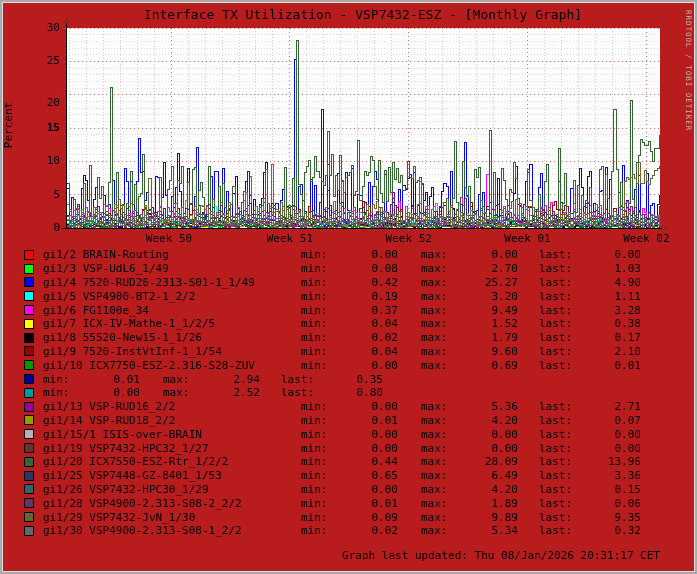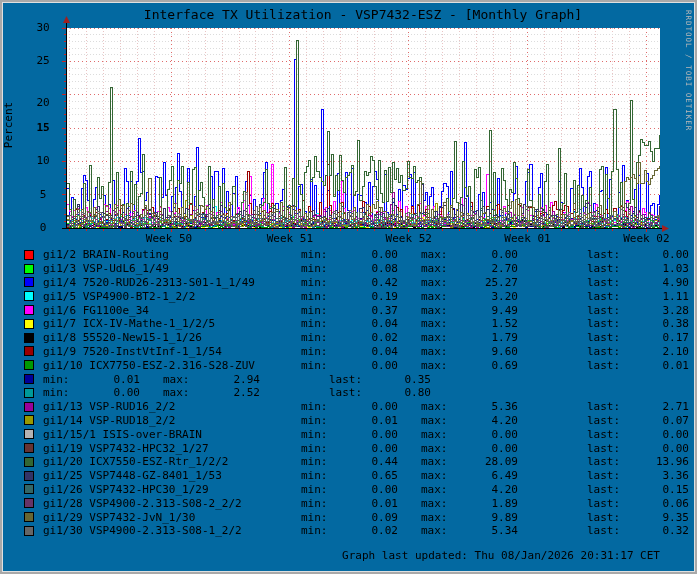--- a/index.html
+++ b/index.html
@@ -1,36 +1,36 @@
 <!DOCTYPE html>
 <html><head>
 <meta charset="utf-8">
 <style>
   html,body{margin:0;padding:0;background:#dcdcdc;}
   .frame{
-    position:relative;width:697px;height:574px;background:#0369a1;
+    position:relative;width:697px;height:574px;background:#b91c1c;
     box-shadow:inset 0 0 0 2px #a9a9a9, inset 0 0 0 3px #e0e0e0;
     font-family:"DejaVu Sans Mono","Liberation Mono",monospace;
     color:#000;overflow:hidden;
   }
   .title{position:absolute;left:66px;top:7px;width:594px;text-align:center;
          font-size:13px;white-space:pre;}
   .watermark{position:absolute;right:4px;top:10px;writing-mode:vertical-rl;
              font-size:7.5px;color:#b9b9b9;letter-spacing:1px;}
   .ylabel{position:absolute;left:-20px;top:119px;width:56px;height:12px;
           text-align:center;font-size:11px;transform:rotate(-90deg);}
-  .ytick{position:absolute;width:34px;text-align:center;font-size:11px;line-height:12px;}
+  .ytick{position:absolute;width:34px;text-align:right;font-size:11px;line-height:12px;}
   .xtick{position:absolute;width:80px;text-align:center;font-size:11px;line-height:12px;top:233px;}
   #chart-svg{position:absolute;left:0;top:0;}
   .legend{position:absolute;left:0;top:248px;width:697px;}
   .lrow{display:flex;align-items:center;height:13.8px;padding-left:24px;font-size:11px;white-space:pre;}
   .sw{flex:none;width:8px;height:8px;border:1px solid #000;margin-right:9px;}
   .lname{flex:none;width:258px;overflow:hidden;}
   .lk{flex:none;width:27px;}
-  .lk3{flex:none;width:34px;margin-left:48px;}
+  .lk3{flex:none;width:34px;}
   .lv{flex:none;width:70px;text-align:right;}
   .lv3{flex:none;width:68px;text-align:right;}
   .gap1{flex:none;width:23px;}
   .gap2{flex:none;width:21px;}
   .footer{position:absolute;right:37px;top:549px;font-size:11px;white-space:pre;}
 </style>
 </head>
 <body>
 
 <div class="frame">

